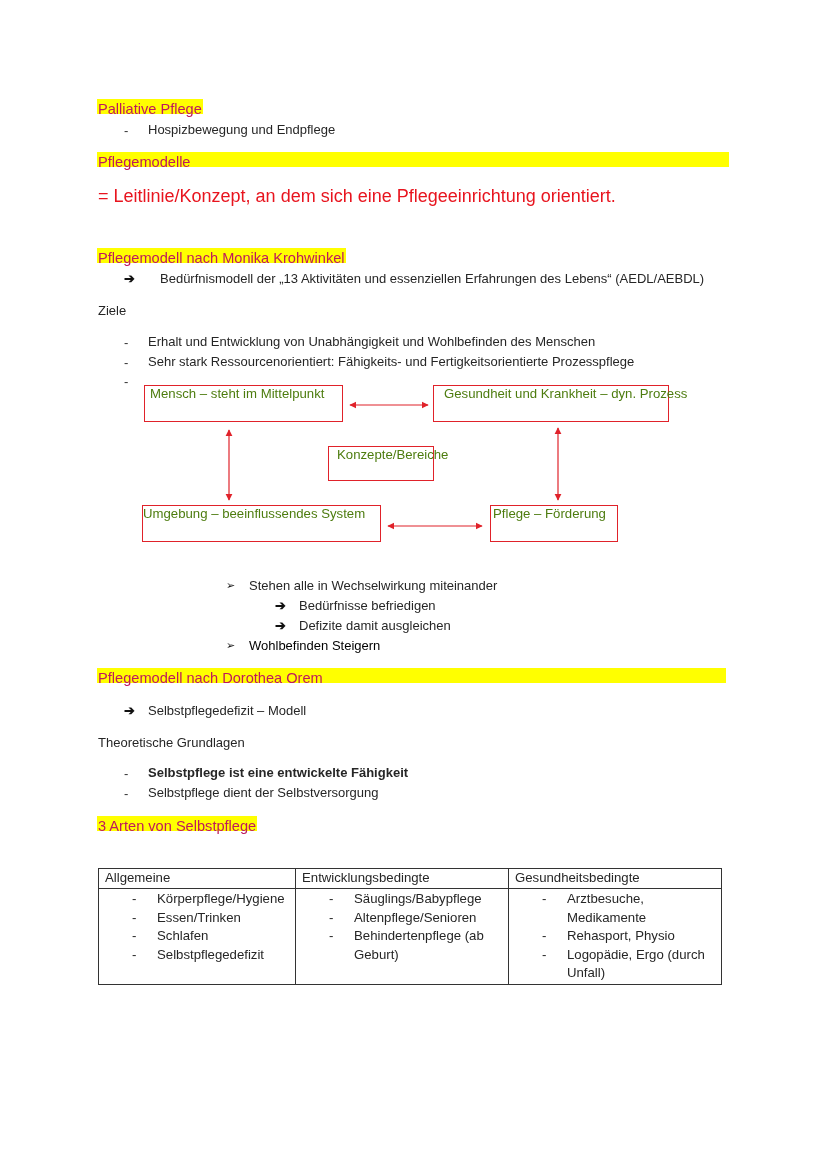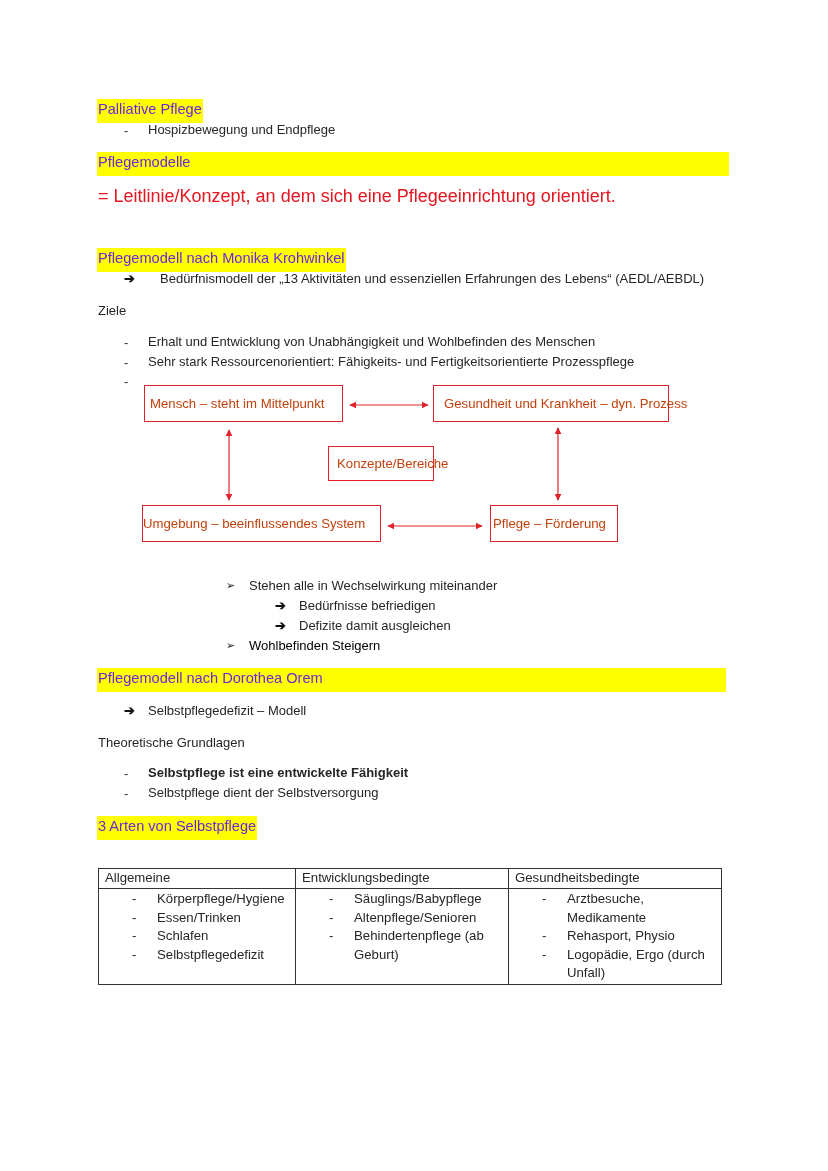--- a/index.html
+++ b/index.html
@@ -3,31 +3,31 @@
   <meta charset="utf-8">
   <style>
     html, body { margin: 0; padding: 0; background: #ffffff; }
     body {
       width: 828px; height: 1171px; position: relative; overflow: hidden;
       font-family: "Liberation Sans", sans-serif; color: #222222;
     }
     .abs { position: absolute; white-space: nowrap; }
     .t { font-size: 13px; color: #262626; }
     .hl {
-      background: #ffff00; color: #6d28d9; font-size: 14.6px; line-height: 20px;
-      height: 24px; padding: 0 1px;
+      background: #ffff00; color: #be185d; font-size: 14.6px; line-height: 20px;
+      height: 15px; padding: 0 1px;
     }
     .def { color: #e8141e; font-size: 18px; }
     .dash { color: #333333; font-size: 13px; }
     .arrow { font-size: 13px; color: #111111; font-weight: bold; }
     .tri { font-size: 11px; color: #111111; }
     .box {
       position: absolute; border: 1.5px solid #e0222a; background: #ffffff;
-      box-sizing: border-box; display: flex; align-items: center;
-      font-size: 13.2px; color: #c2410c; white-space: nowrap;
+      box-sizing: border-box; display: flex; align-items: flex-start;
+      font-size: 13.2px; color: #4d7c0f; white-space: nowrap;
     }
     svg.diagram { position: absolute; left: 0; top: 0; width: 828px; height: 1171px; pointer-events: none; }
     table.arten {
       position: absolute; left: 98px; top: 868px; width: 624px;
       border-collapse: collapse; font-size: 13.2px; color: #262626;
     }
     table.arten th, table.arten td { border: 1px solid #333333; vertical-align: top; text-align: left; font-weight: normal; }
     table.arten th { padding: 1px 6px; height: 17px; }
     table.arten td { padding: 1px 4px 1px 4px; height: 92px; }
     table.arten ul { list-style: none; margin: 0; padding: 0; }

